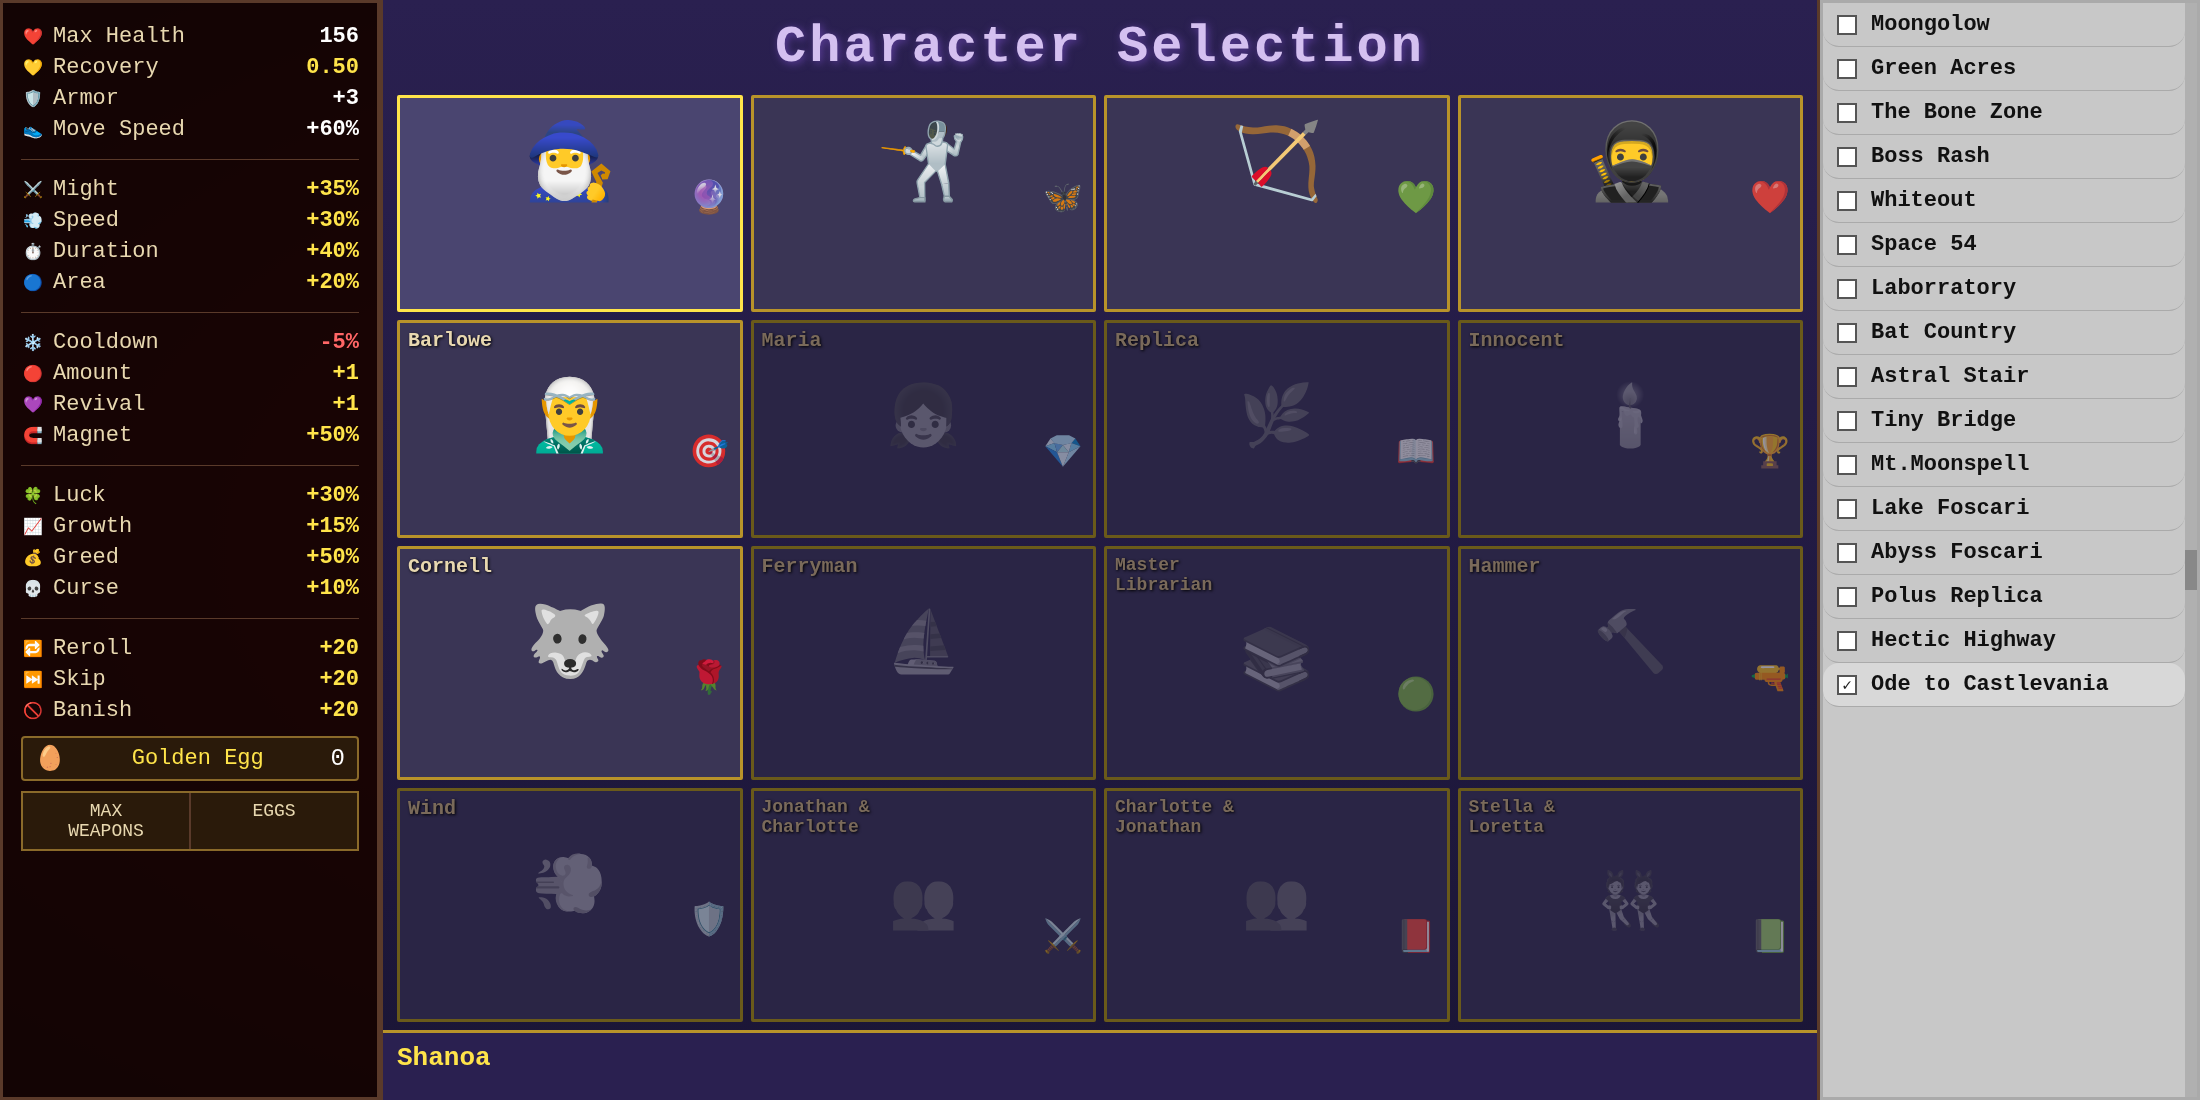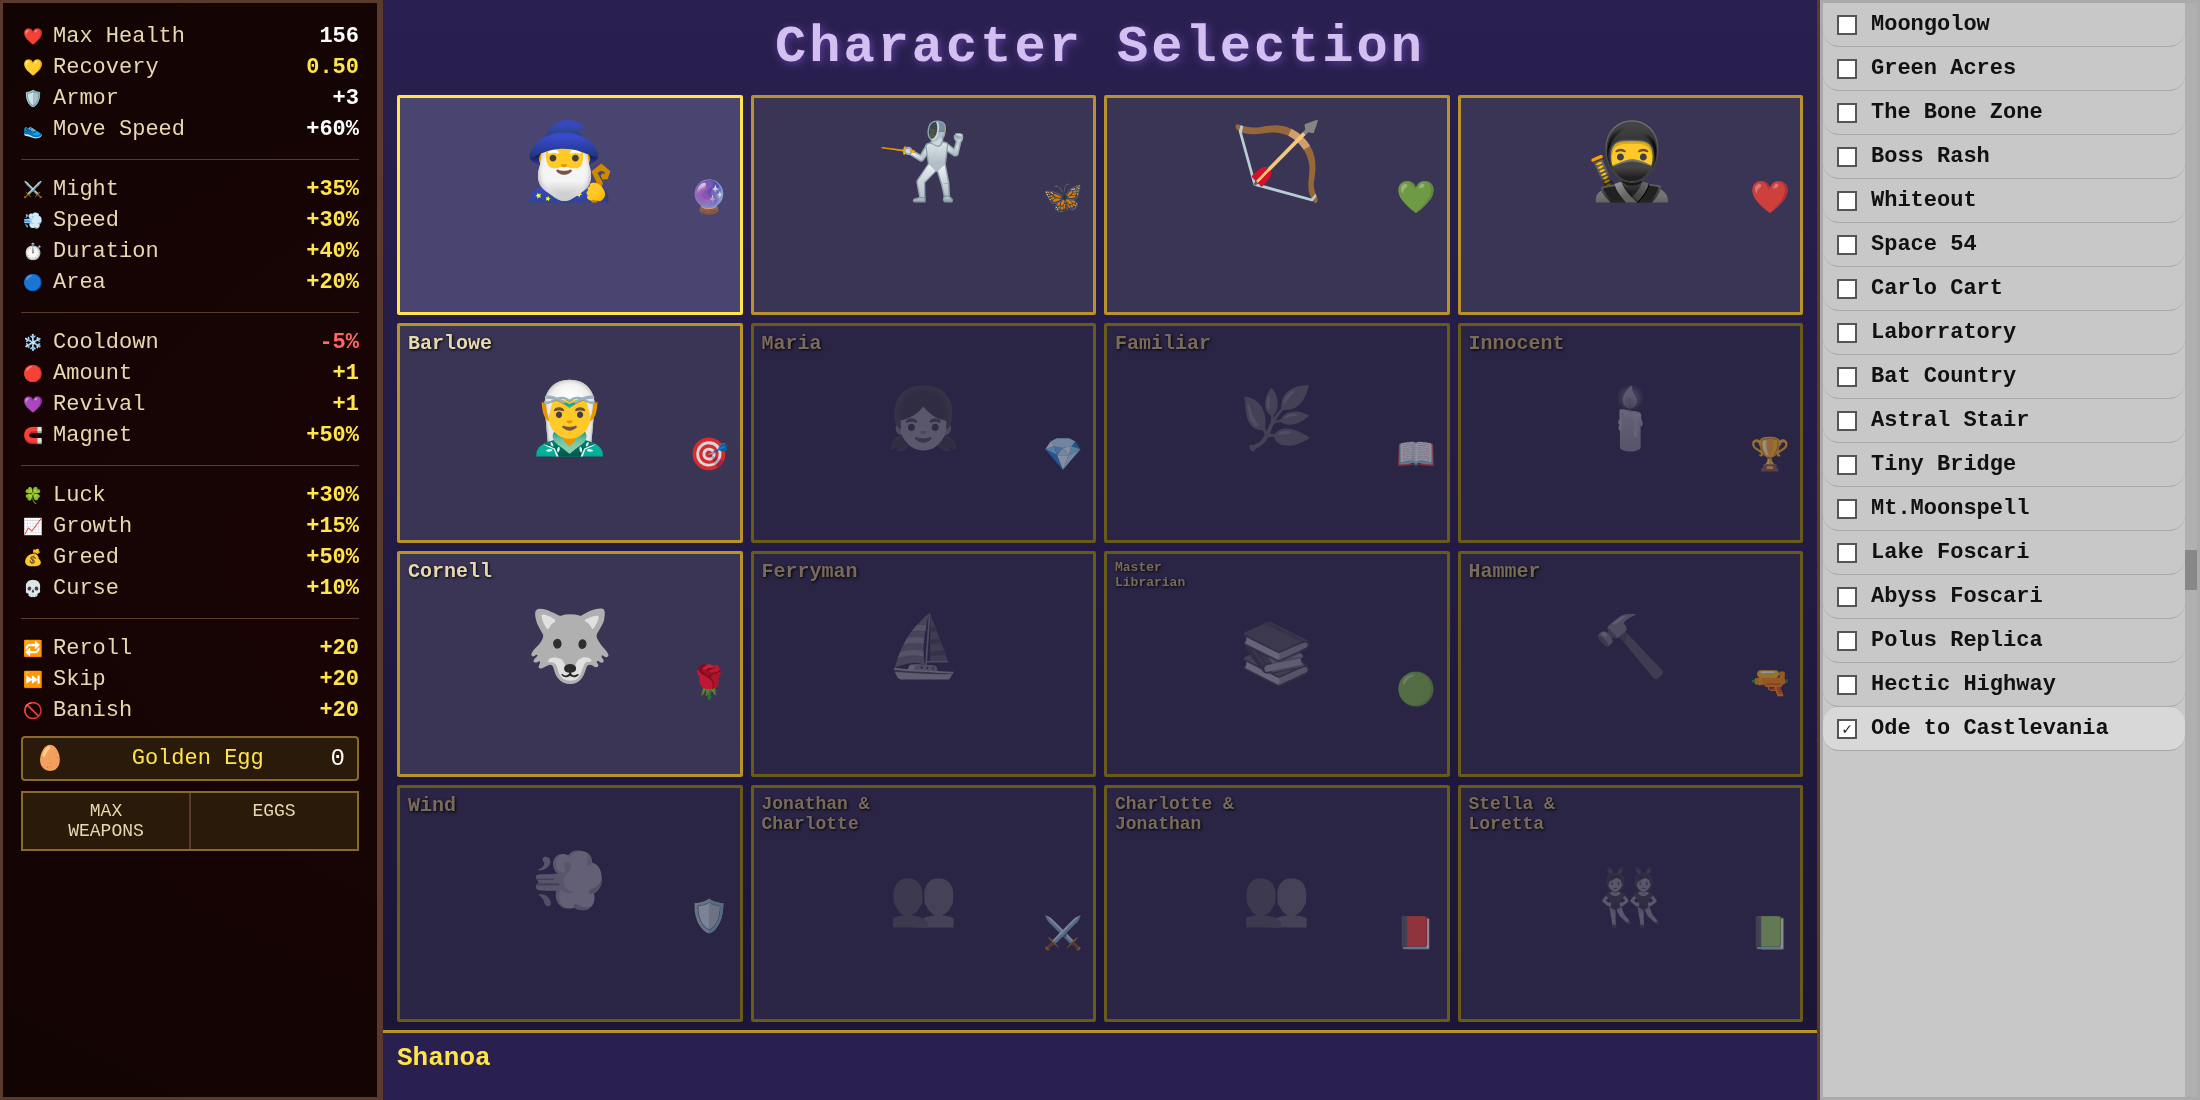--- a/index.html
+++ b/index.html
@@ -490,21 +490,21 @@
       </div>
     </div>
     <div class="char-card locked">
       <div class="char-card-name locked">Maria</div>
       <div class="char-sprite">
         <span style="font-size:60px;opacity:0.3;filter:grayscale(1);">👧</span>
         <span class="card-icon" style="opacity:0.5;">💎</span>
       </div>
     </div>
     <div class="char-card locked">
-      <div class="char-card-name locked">Familiar</div>
+      <div class="char-card-name locked">Replica</div>
       <div class="char-sprite">
         <span style="font-size:60px;opacity:0.3;filter:grayscale(1);">🌿</span>
         <span class="card-icon" style="opacity:0.5;">📖</span>
       </div>
     </div>
     <div class="char-card locked">
       <div class="char-card-name locked">Innocent</div>
       <div class="char-sprite">
         <span style="font-size:60px;opacity:0.3;filter:grayscale(1);">🕯️</span>
         <span class="card-icon" style="opacity:0.5;">🏆</span>
@@ -518,21 +518,21 @@
         <span class="card-icon">🌹</span>
       </div>
     </div>
     <div class="char-card locked">
       <div class="char-card-name locked">Ferryman</div>
       <div class="char-sprite">
         <span style="font-size:60px;opacity:0.3;filter:grayscale(1);">⛵</span>
       </div>
     </div>
     <div class="char-card locked">
-      <div class="char-card-name locked" style="font-size:13px;">Master<br>Librarian</div>
+      <div class="char-card-name locked" style="font-size:18px;">Master<br>Librarian</div>
       <div class="char-sprite">
         <span style="font-size:60px;opacity:0.3;filter:grayscale(1);">📚</span>
         <span class="card-icon" style="opacity:0.5;">🟢</span>
       </div>
     </div>
     <div class="char-card locked">
       <div class="char-card-name locked">Hammer</div>
       <div class="char-sprite">
         <span style="font-size:60px;opacity:0.3;filter:grayscale(1);">🔨</span>
         <span class="card-icon" style="opacity:0.5;">🔫</span>
@@ -597,24 +597,20 @@
         <div class="stage-item">
           <div class="stage-checkbox"></div>
           <span>Whiteout</span>
         </div>
         <div class="stage-item">
           <div class="stage-checkbox"></div>
           <span>Space 54</span>
         </div>
         <div class="stage-item">
           <div class="stage-checkbox"></div>
-          <span>Carlo Cart</span>
-        </div>
-        <div class="stage-item">
-          <div class="stage-checkbox"></div>
           <span>Laborratory</span>
         </div>
         <div class="stage-item">
           <div class="stage-checkbox"></div>
           <span>Bat Country</span>
         </div>
         <div class="stage-item">
           <div class="stage-checkbox"></div>
           <span>Astral Stair</span>
         </div>

